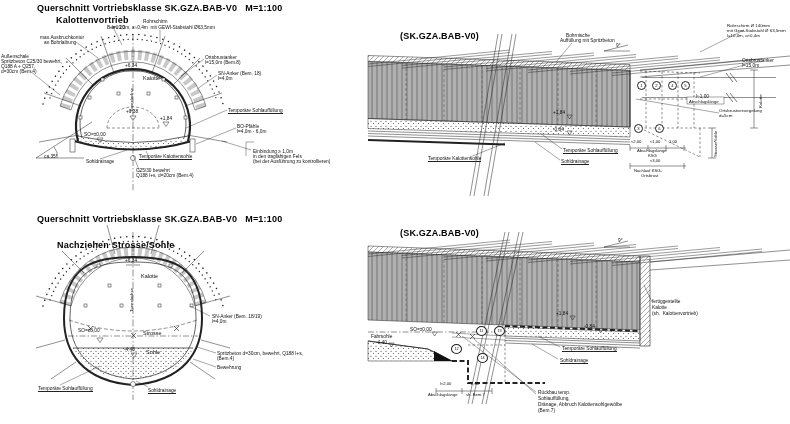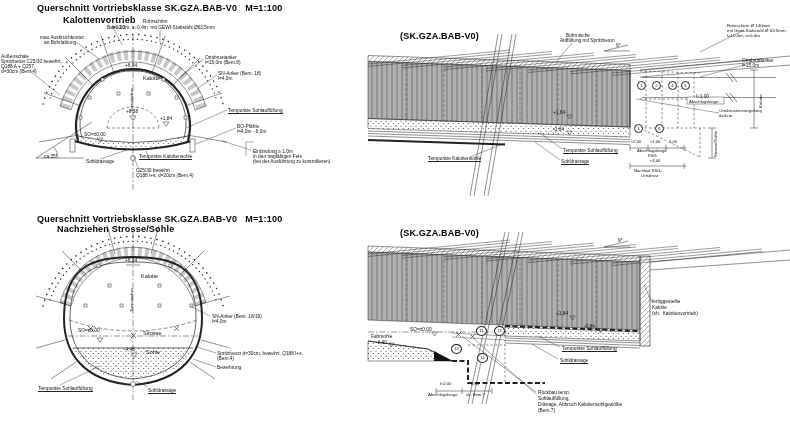--- a/index.html
+++ b/index.html
@@ -316,24 +316,24 @@
     <line x1="652" y1="302" x2="644" y2="285"></line>
           <line x1="560" y1="347" x2="538" y2="336"></line>
     <line x1="558" y1="359" x2="532" y2="344"></line>
           <line x1="536" y1="392" x2="462" y2="336"></line>
     <line x1="536" y1="394" x2="474" y2="339"></line>
   </g>
 </g>
 </svg>
 
 <div class="ptitle" style="left:37px;top:3px">Querschnitt Vortriebsklasse SK.GZA.BAB-V0   M=1:100</div>
-<div class="ptitle" style="left:63px;top:15px">Kalottenvortrieb</div>
+<div class="ptitle" style="left:56px;top:15px">Kalottenvortrieb</div>
 <div class="ptitle" style="left:400px;top:31px">(SK.GZA.BAB-V0)</div>
 <div class="ptitle" style="left:37px;top:214px">Querschnitt Vortriebsklasse SK.GZA.BAB-V0   M=1:100</div>
-<div class="ptitle" style="left:57px;top:224px">Nachziehen Strosse/Sohle</div>
+<div class="ptitle" style="left:57px;top:240px">Nachziehen Strosse/Sohle</div>
 <div class="ptitle" style="left:400px;top:228px">(SK.GZA.BAB-V0)</div>
 
 <div id="labels">
       <div class="lbl" style="left: 107px; top: 25px;">Bem. 20</div>
       <div class="lbl" style="left: 143px; top: 19px;">Rohrschirm</div>
       <div class="lbl" style="left: 112px; top: 25px;">l=10,0m, a≈0,4m  mit GEWI-Stabstahl Ø63,5mm</div>
       <div class="lbl" style="left: 40px; top: 35px;">max.Ausbruchkontur</div>
       <div class="lbl" style="left: 44px; top: 40px;">an Bohrlaibung</div>
       <div class="lbl" style="left: 1px; top: 54px;">Außenschale</div>
       <div class="lbl" style="left: 1px; top: 59px;">Spritzbeton C25/30 bewehrt,</div>

